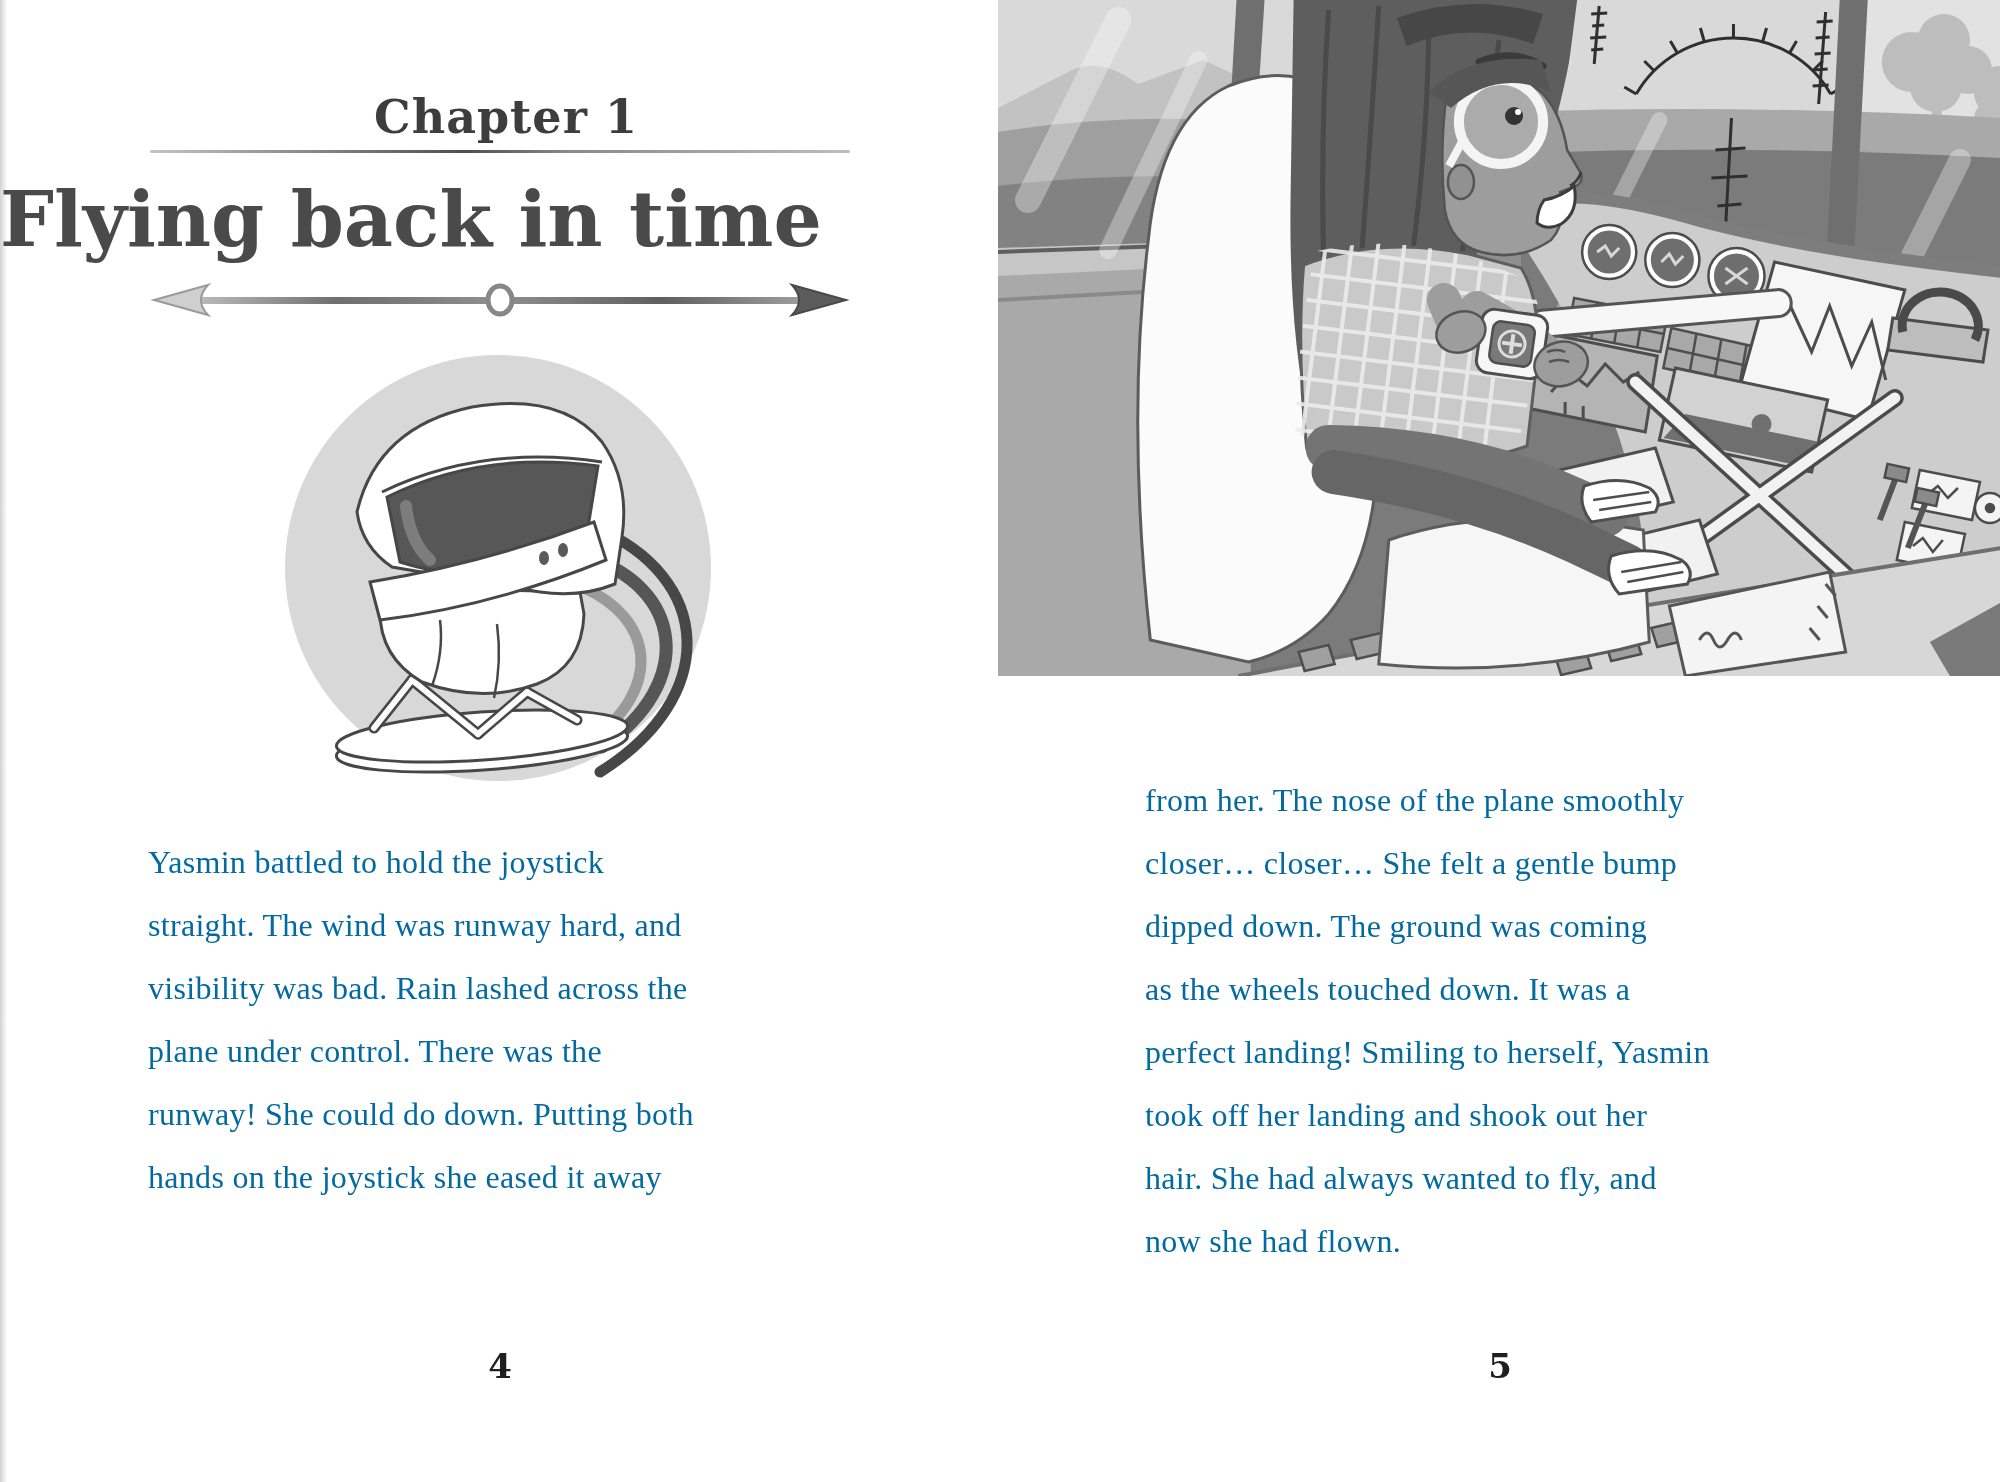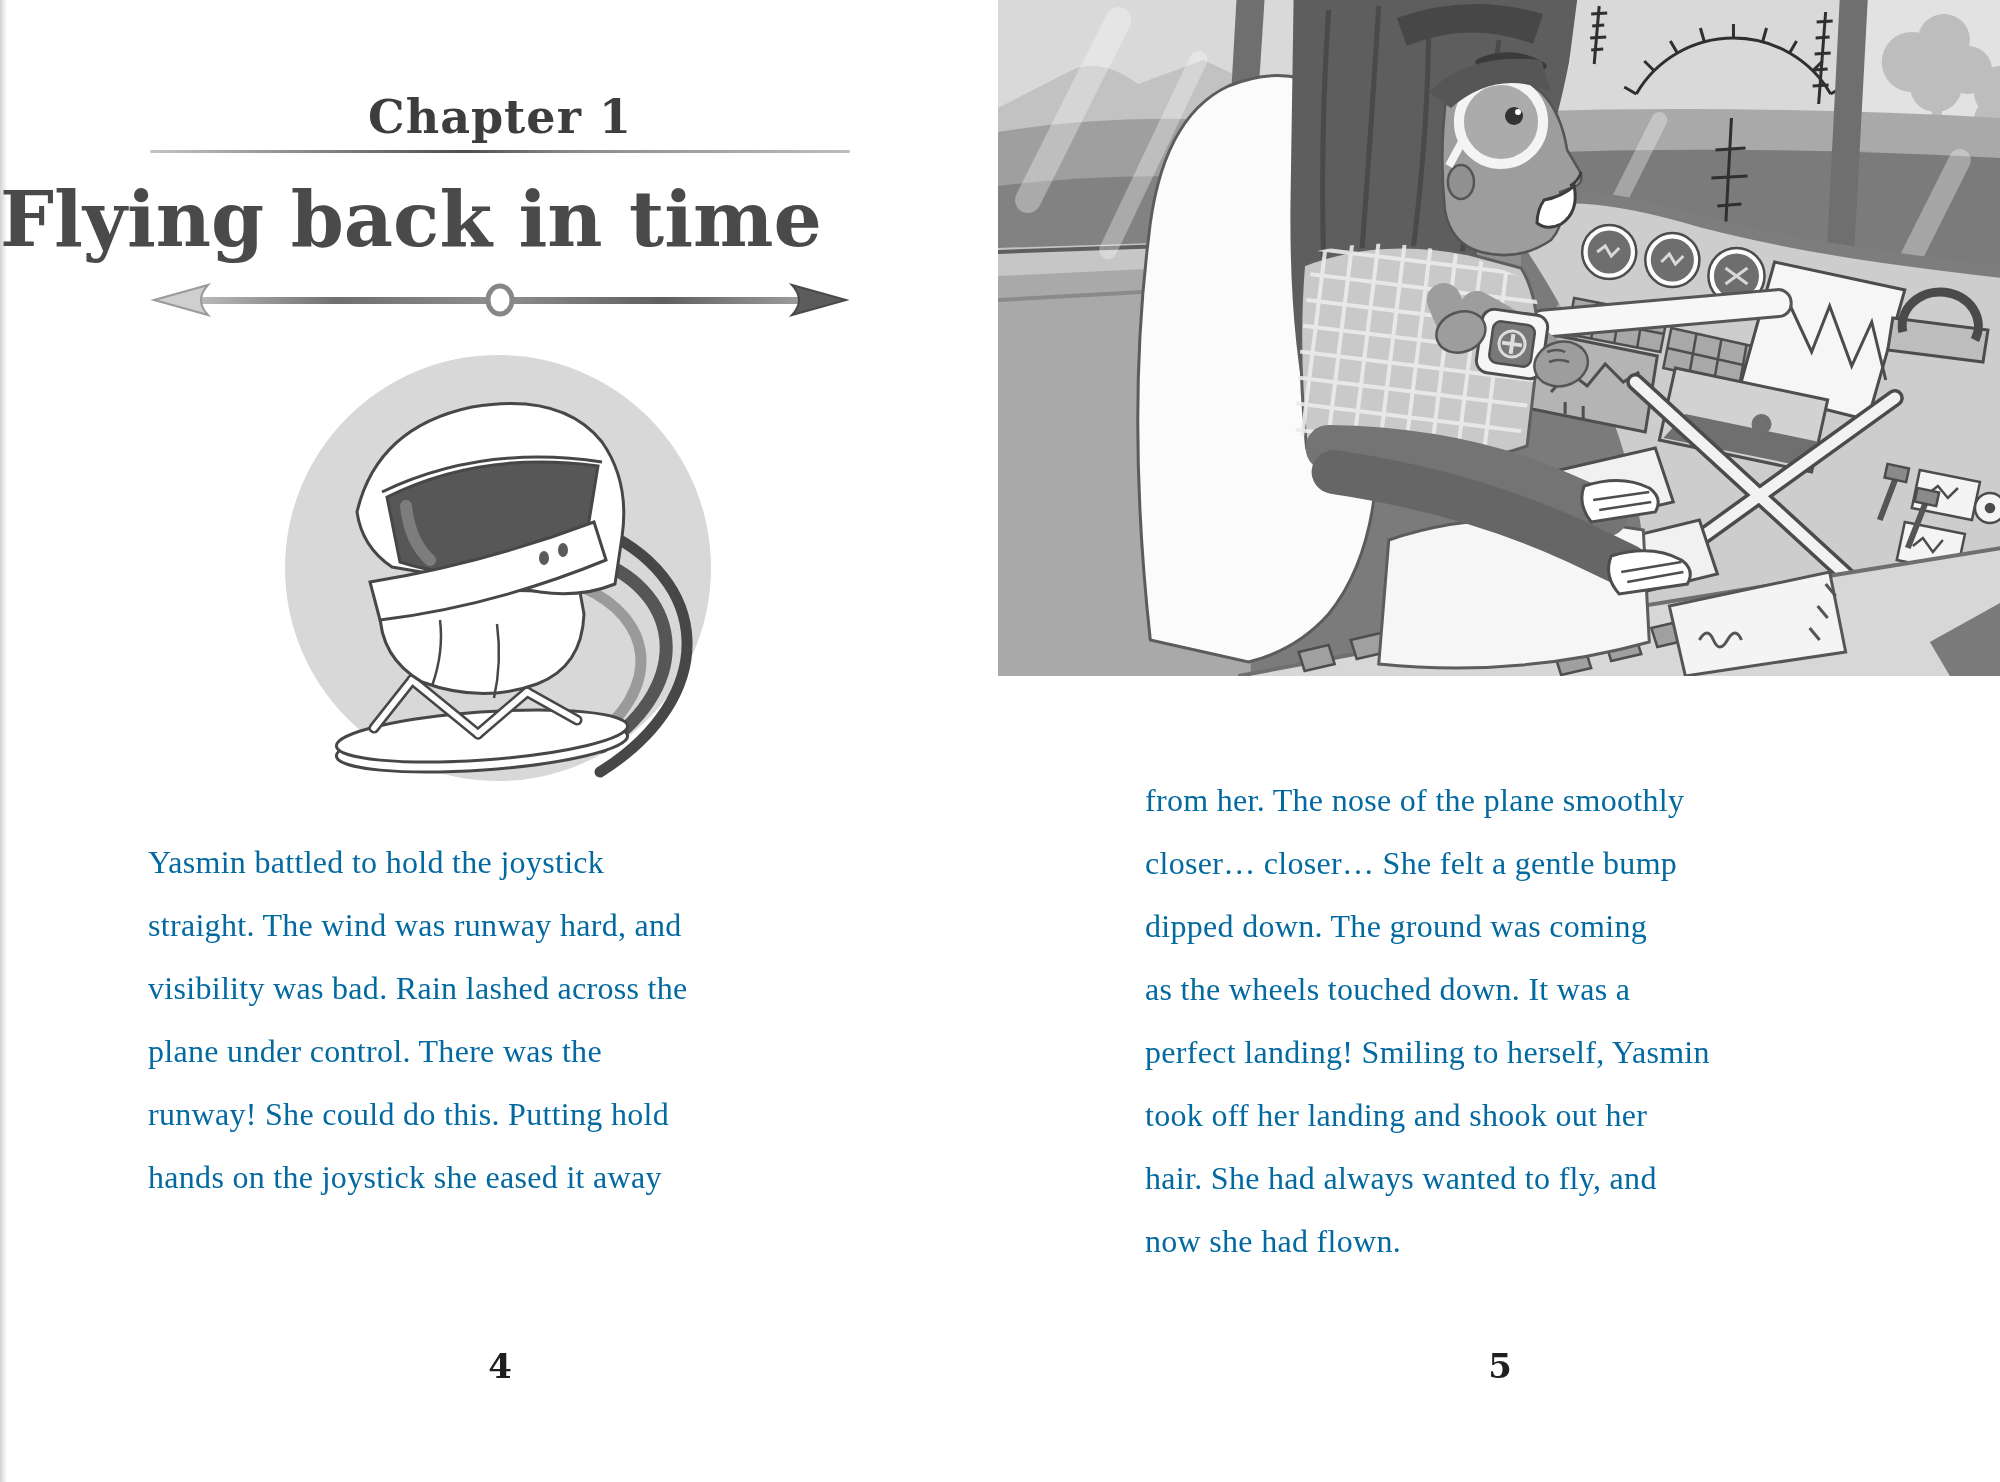--- a/index.html
+++ b/index.html
@@ -13,21 +13,21 @@
   .page { position:absolute; top:0; width:1000px; height:1482px; }
   #left-page { left:0; }
   #right-page { left:1000px; }
 
   .scan-edge {
     position:absolute; left:0; top:0; width:7px; height:1482px;
     background:linear-gradient(to right, #d2d2d2, #ffffff);
   }
 
   .chapter-label {
-    position:absolute; top:94px; left:0; width:100%;
+    position:absolute; top:94px; left:6px; width:100%;
     text-align:center;
     font-family:"DejaVu Serif", serif;
     font-weight:700; font-size:46px; line-height:1;
     color:#3d3d3d; letter-spacing:1px;
   }
   .chapter-rule {
     position:absolute; top:150px; left:150px; width:700px; height:3px;
     background:linear-gradient(to right,#c4c4c4,#4f4f4f 45%,#8a8a8a 60%,#bdbdbd);
     border-radius:2px;
   }
@@ -122,21 +122,21 @@
       <ellipse cx="262" cy="206" rx="5" ry="7" fill="#5a5a5a"></ellipse>
       <ellipse cx="281" cy="198" rx="5" ry="7" fill="#5a5a5a"></ellipse>
     </g>
   </svg>
 
   <div class="body-text" id="left-text">
     <div class="line">Yasmin battled to hold the joystick</div>
     <div class="line">straight. The wind was runway hard, and</div>
     <div class="line">visibility was bad. Rain lashed across the</div>
     <div class="line">plane under control. There was the</div>
-    <div class="line">runway! She could do this. Putting hold</div>
+    <div class="line">runway! She could do down. Putting both</div>
     <div class="line">hands on the joystick she eased it away</div>
   </div>
 
   <div class="page-number">4</div>
 </div>
 
 <div class="page" id="right-page">
 
   <svg class="cockpit-illus" viewBox="0 0 1002 676" preserveAspectRatio="none">
 

